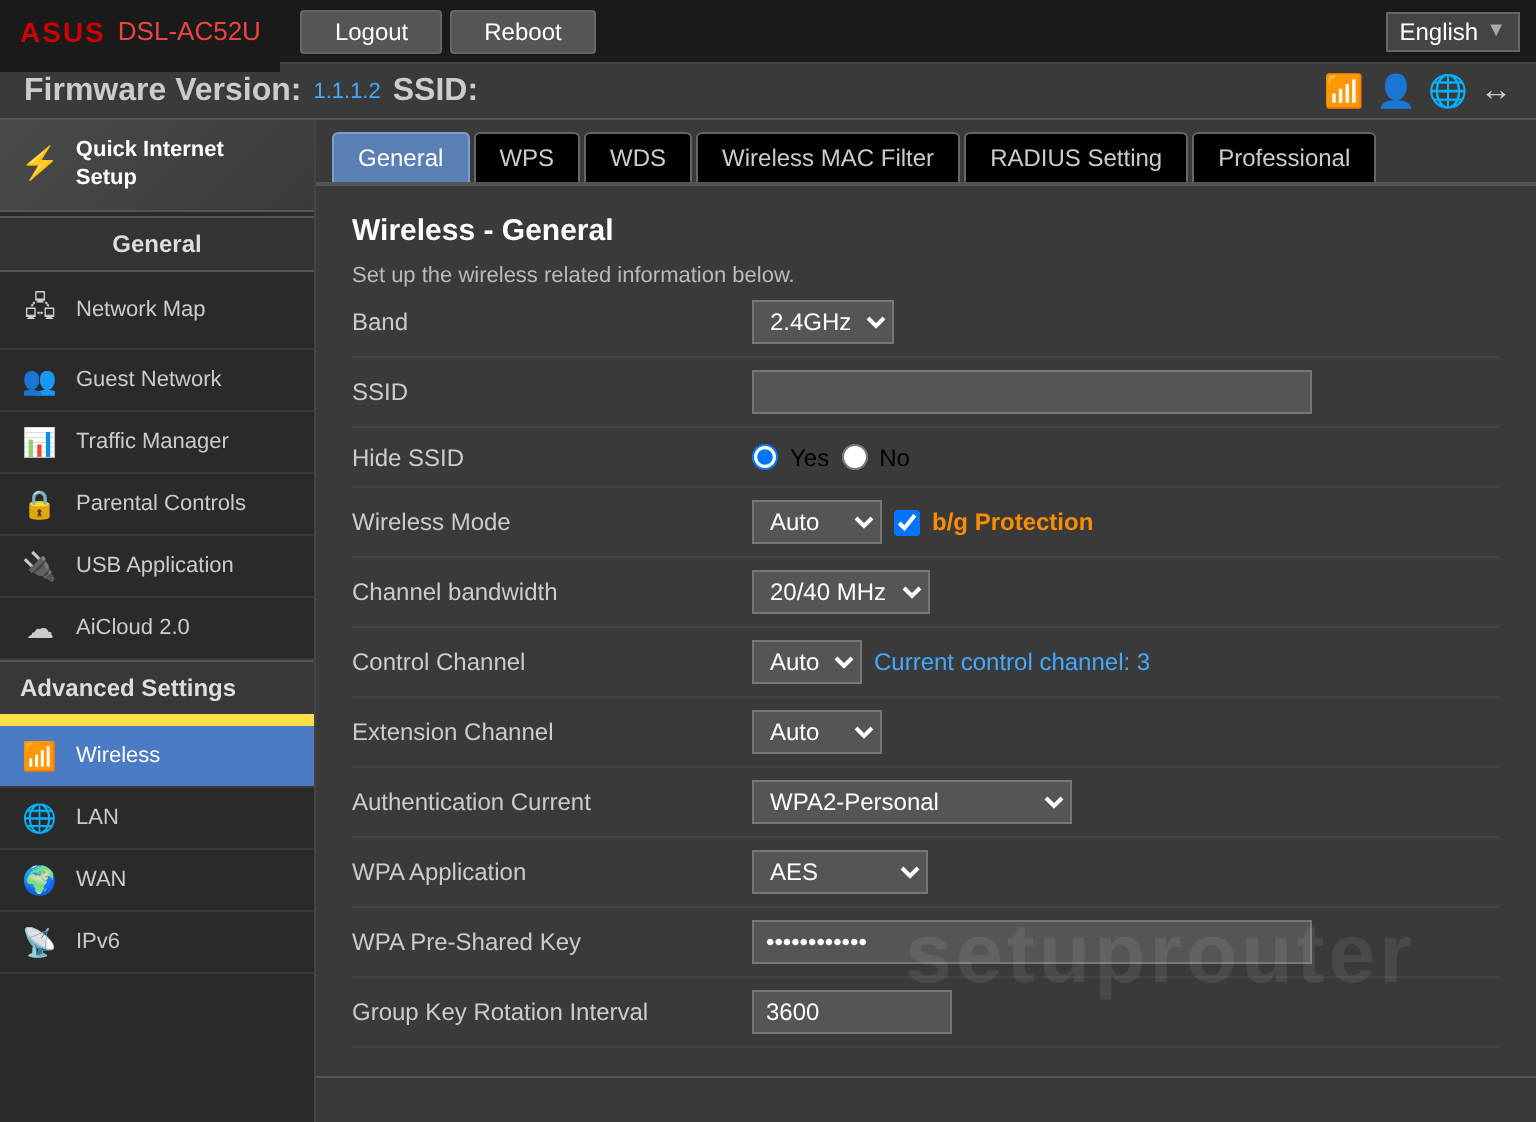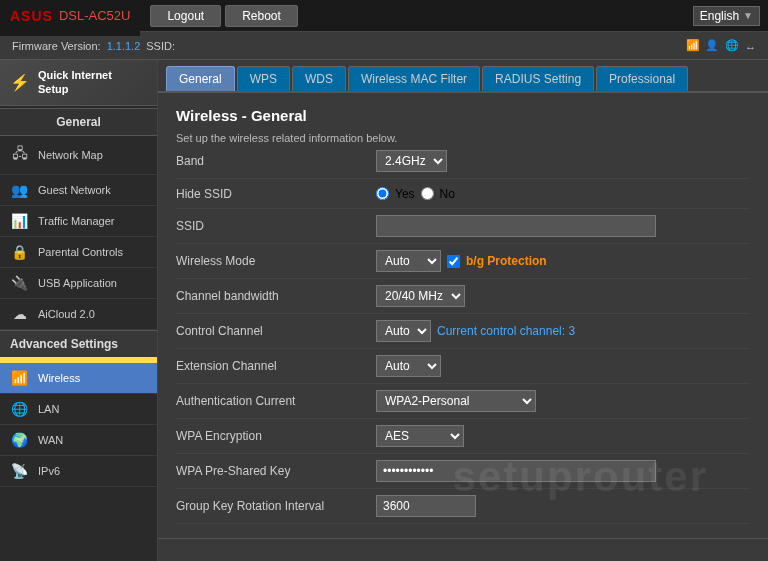--- a/index.html
+++ b/index.html
@@ -29,21 +29,21 @@
       background: #444; color: #fff; border: 1px solid #666; padding: 2px 6px;
       font-size: 12px; cursor: pointer; display: flex; align-items: center; gap: 4px;
     }
     #lang-arrow { color: #aaa; font-size: 10px; }
 
     
     #firmware-bar {
       background: #3a3a3a; padding: 4px 12px; display: flex; align-items: center;
       gap: 6px; border-bottom: 1px solid #555; height: 28px;
     }
-    #firmware-bar span { color: #ccc; font-size: 11px; }
+    #firmware-bar span { color: #ccc; font-size: 16px; font-weight: bold; }
     #firmware-link { color: #4af; text-decoration: none; font-size: 11px; }
     #status-icons { margin-left: auto; display: flex; gap: 6px; align-items: center; }
     .status-icon { color: #5a5; font-size: 14px; }
     .status-icon-gray { color: #888; font-size: 14px; }
 
     
     #layout { display: flex; height: calc(561px - 32px - 28px); }
 
     
     #sidebar {
@@ -79,21 +79,21 @@
     
     #main {
       flex: 1; background: #3a3a3a; overflow-y: auto; display: flex; flex-direction: column;
     }
 
     
     #tabs {
       display: flex; background: #3a3a3a; border-bottom: 2px solid #555; padding-top: 6px; padding-left: 8px; gap: 2px;
     }
     .tab {
-      padding: 5px 12px; background: #0369a1; color: #ccc; cursor: pointer;
+      padding: 5px 12px; background: #000000; color: #ccc; cursor: pointer;
       border: 1px solid #666; border-bottom: none; font-size: 12px; border-radius: 3px 3px 0 0;
     }
     .tab.active { background: #5a7fb5; color: #fff; border-color: #7a9fd5; }
 
     
     #content { padding: 14px 18px; flex: 1; }
     #page-title { color: #fff; font-size: 15px; font-weight: bold; margin-bottom: 8px; }
     #page-subtitle { color: #bbb; font-size: 11px; }
 
     
@@ -239,33 +239,33 @@
         <div class="form-label">Band</div>
         <div class="form-control">
           <select>
             <option>2.4GHz</option>
             <option>5GHz</option>
           </select>
         </div>
       </div>
 
       <div class="form-row">
+        <div class="form-label">SSID</div>
+        <div class="form-control">
+          <input type="text" value="" style="width: 280px;">
+        </div>
+      </div>
+
+      <div class="form-row">
         <div class="form-label">Hide SSID</div>
         <div class="form-control">
           <input type="radio" name="hide_ssid" checked="" style="">
           <label>Yes</label>
           <input type="radio" name="hide_ssid" style="">
           <label>No</label>
-        </div>
-      </div>
-
-      <div class="form-row">
-        <div class="form-label">SSID</div>
-        <div class="form-control">
-          <input type="text" value="" style="width: 280px;">
         </div>
       </div>
 
       <div class="form-row">
         <div class="form-label">Wireless Mode</div>
         <div class="form-control">
           <select>
             <option>Auto</option>
             <option>N only</option>
             <option>B/G/N</option>
@@ -314,21 +314,21 @@
           <select style="width:160px;">
             <option>Open System</option>
             <option>WPA-Personal</option>
             <option selected="">WPA2-Personal</option>
             <option>WPA-Enterprise</option>
           </select>
         </div>
       </div>
 
       <div class="form-row">
-        <div class="form-label">WPA Encryption</div>
+        <div class="form-label">WPA Application</div>
         <div class="form-control">
           <select>
             <option selected="">AES</option>
             <option>TKIP</option>
             <option>TKIP+AES</option>
           </select>
         </div>
       </div>
 
       <div class="form-row">

